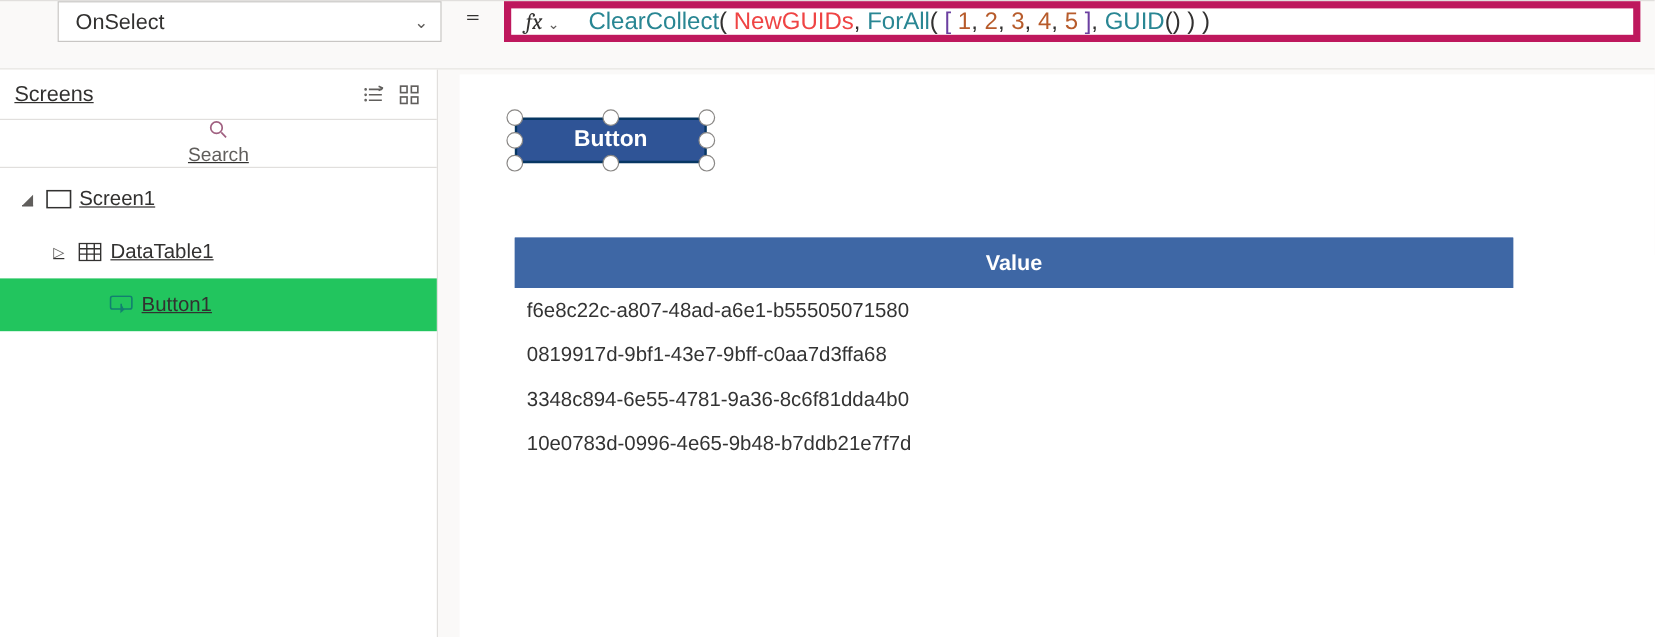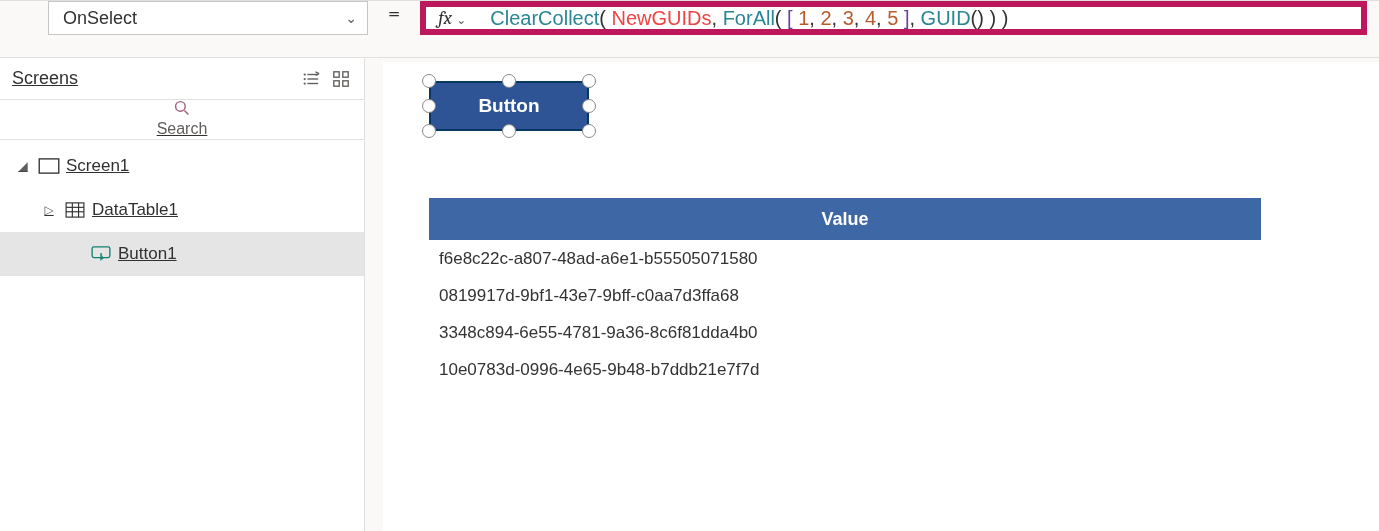--- a/index.html
+++ b/index.html
@@ -104,43 +104,43 @@
     display: flex;
     align-items: center;
     height: 44px;
     font-size: 17px;
     color: #323130;
     cursor: pointer;
   }
   .tree-row.depth0 { padding-left: 16px; }
   .tree-row.depth1 { padding-left: 42px; }
   .tree-row.depth2 { padding-left: 68px; }
-  .tree-row.selected { background: #e5e5e5; }
+  .tree-row.selected { background: #22c55e; }
   .tree-row .caret { width: 14px; text-align: center; color: #605e5c; font-size: 12px; margin-right: 6px;}
   .tree-row .ticon { width: 26px; display: flex; align-items:center; justify-content:center; }
   .tree-row .tlabel { padding-left: 4px; }
 
   
   .canvas {
     flex: 1;
     position: relative;
     background: #faf9f8;
   }
   .canvas-inner {
     position: absolute;
     left: 18px; top: 4px; right:0; bottom:0;
     background: #ffffff;
   }
   
   .btn-wrap {
     position: absolute;
     left: 46px;
-    top: 19px;
+    top: 36px;
     width: 160px;
-    height: 50px;
+    height: 38px;
   }
   .pa-button {
     width: 100%; height: 100%;
     background: #2f5496;
     border: 2px solid #073763;
     border-radius: 6px;
     color: #fff;
     font-weight: 600;
     font-size: 19px;
     display: flex;

